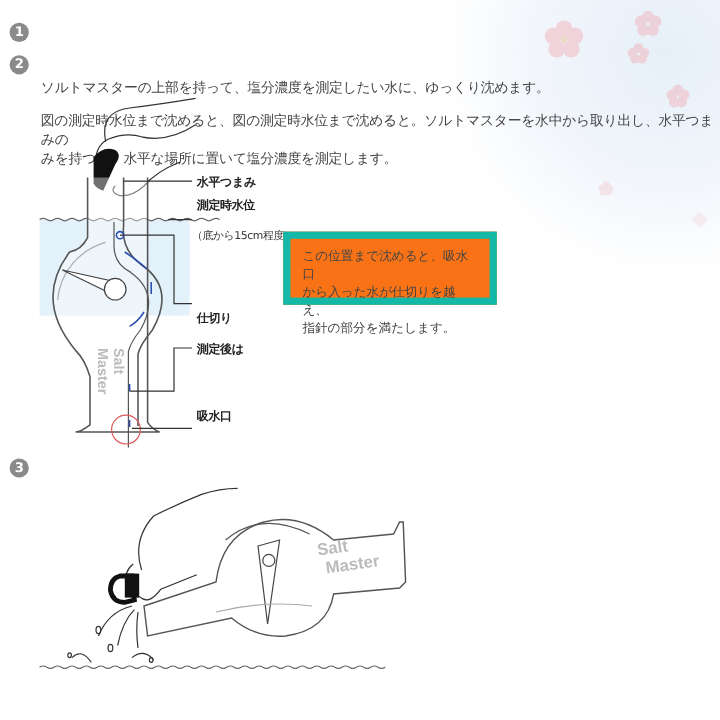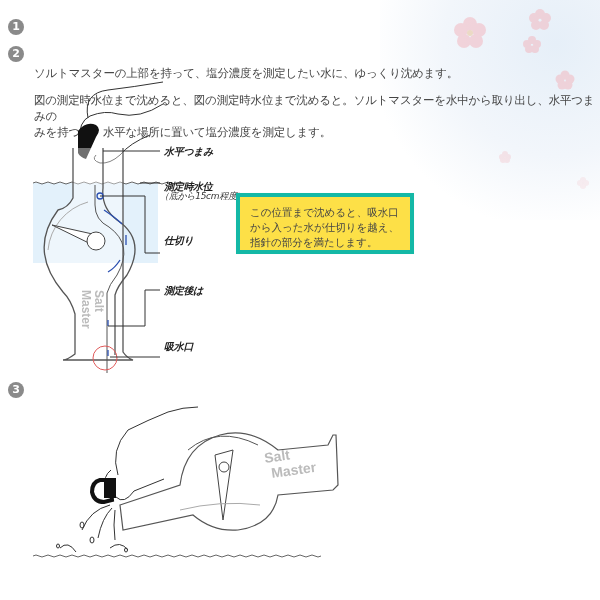--- a/index.html
+++ b/index.html
@@ -17,26 +17,26 @@
     position: absolute; left: 8px; display: flex; align-items: flex-start;
     font-size: 11.5px; line-height: 16px; color: #444; letter-spacing: -0.2px;
   }
   .step-num {
     width: 16px; height: 16px; border-radius: 50%; background: #8a8a8a; color: #fff;
     font-size: 11px; font-weight: bold; text-align: center; line-height: 16px;
     flex: 0 0 16px; margin-right: 10px;
   }
   .step-text { white-space: pre-line; margin-top: 46px; }
   .callout {
-    position: absolute; font-size: 10px; color: #222; font-weight: bold; letter-spacing: -0.3px; font-style: italic;
+    position: absolute; font-size: 10px; color: #222; font-weight: bold; letter-spacing: -0.3px;
   }
   .callout-sub { font-size: 9px; color: #333; font-weight: normal; }
   .note-box {
     position: absolute; left: 236px; top: 193px; width: 178px; height: 61px;
-    border: 4px solid #14b8a6; background: #fde047; box-sizing: border-box;
+    border: 6px solid #14b8a6; background: #f97316; box-sizing: border-box;
     padding: 8px 10px; font-size: 10.5px; line-height: 15px; color: #444;
     white-space: pre-line; box-shadow: 0 0 1px rgba(0,0,0,0.05);
   }
   svg { position: absolute; overflow: visible; }
 </style>
 </head>
 <body>
 
 <div class="bg-wash"></div>
 
@@ -136,23 +136,23 @@
   <g stroke="#333" stroke-width="1" fill="none">
     <line x1="103" y1="151" x2="160" y2="151"></line>
     <line x1="140" y1="183" x2="160" y2="183"></line>
     <polyline points="100,196 145,196 145,253 160,253"></polyline>
     <polyline points="108,326 145,326 145,290 160,290"></polyline>
     <line x1="110" y1="357" x2="160" y2="357"></line>
   </g>
 </svg>
 
 <div class="callout" style="left:164px;top:145px;">水平つまみ</div>
-<div class="callout" style="left:164px;top:180px;text-align:center;">測定時水位</div>
+<div class="callout" style="left:164px;top:164px;text-align:center;">測定時水位</div>
 <div class="callout callout-sub" style="left:160px;top:190px;">（底から15cm程度）</div>
-<div class="callout" style="left:164px;top:234px;">仕切り</div>
+<div class="callout" style="left:164px;top:258px;">仕切り</div>
 <div class="callout" style="left:164px;top:284px;">測定後は</div>
 <div class="callout" style="left:164px;top:340px;">吸水口</div>
 
 <div class="note-box">この位置まで沈めると、吸水口
 から入った水が仕切りを越え、
 指針の部分を満たします。</div>
 
 <svg width="600" height="600" style="left:0;top:0;">
 
   <path d="M118 475 q-8 -25 10 -45 q20 -10 40 -18 q15 -5 30 -5" fill="none" stroke="#333" stroke-width="1"></path>

